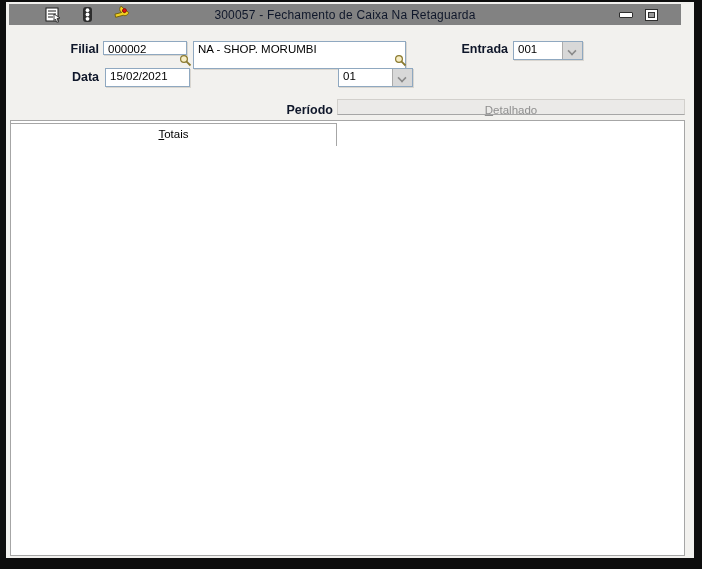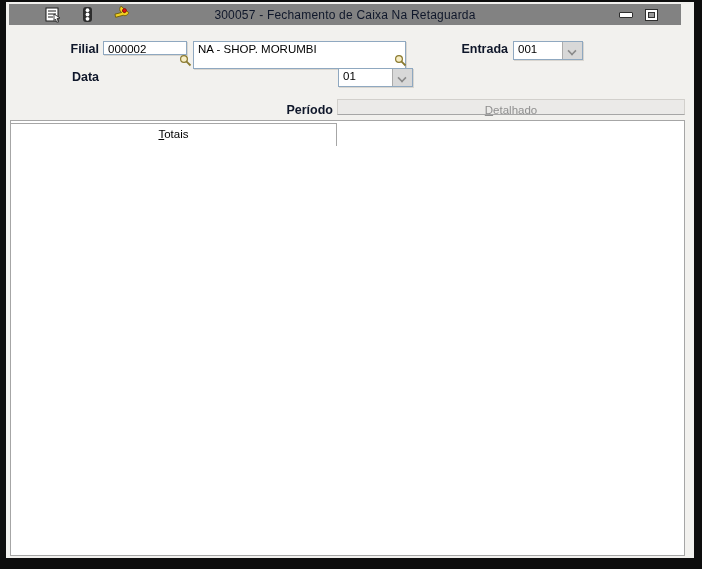--- a/index.html
+++ b/index.html
@@ -148,20 +148,21 @@
     </svg>
   </div>
 
   <div class="abs flabel" style="left:380px;top:40px;width:122px;">Entrada</div>
   <div class="abs combo" style="left:507px;top:39px;width:70px;height:19px;">
     <div class="cval">001</div>
     <div class="cbtn"></div>
   </div>
 
   <div class="abs flabel" style="left:24px;top:68px;width:69px;">Data</div>
+  <div class="abs fbox" style="left:99px;top:66px;width:85px;height:19px;">15/02/2021</div>
 
   <div class="abs flabel" style="left:230px;top:68px;width:97px;margin-top:33px;">Período</div>
   <div class="abs combo" style="left:332px;top:66px;width:75px;height:19px;">
     <div class="cval">01</div>
     <div class="cbtn"></div>
   </div>
 
   <div class="abs tab tab-active" style="left:4px;top:97px;width:327px;margin-top:24px;"><u>T</u>otais</div>
   <div class="abs tab tab-inactive" style="left:331px;top:97px;width:348px;"><u>D</u>etalhado</div>
 

